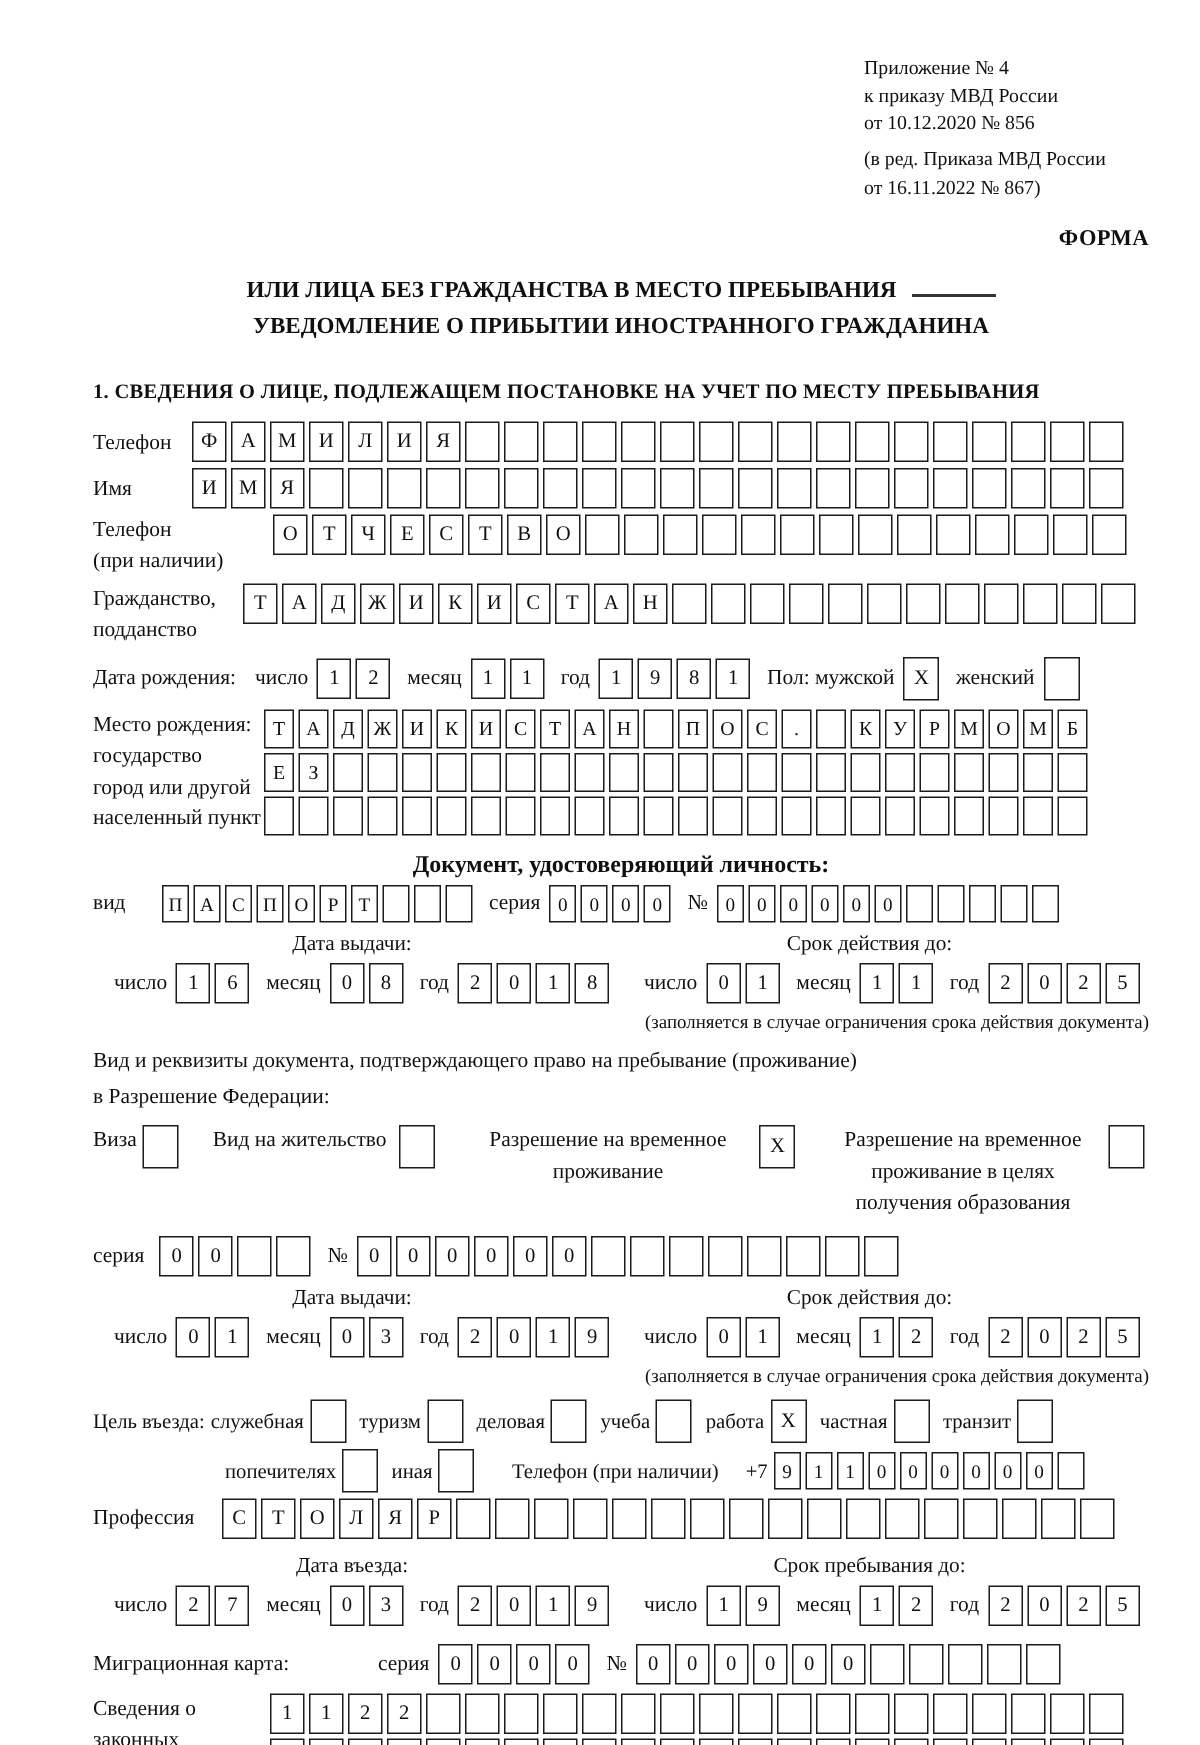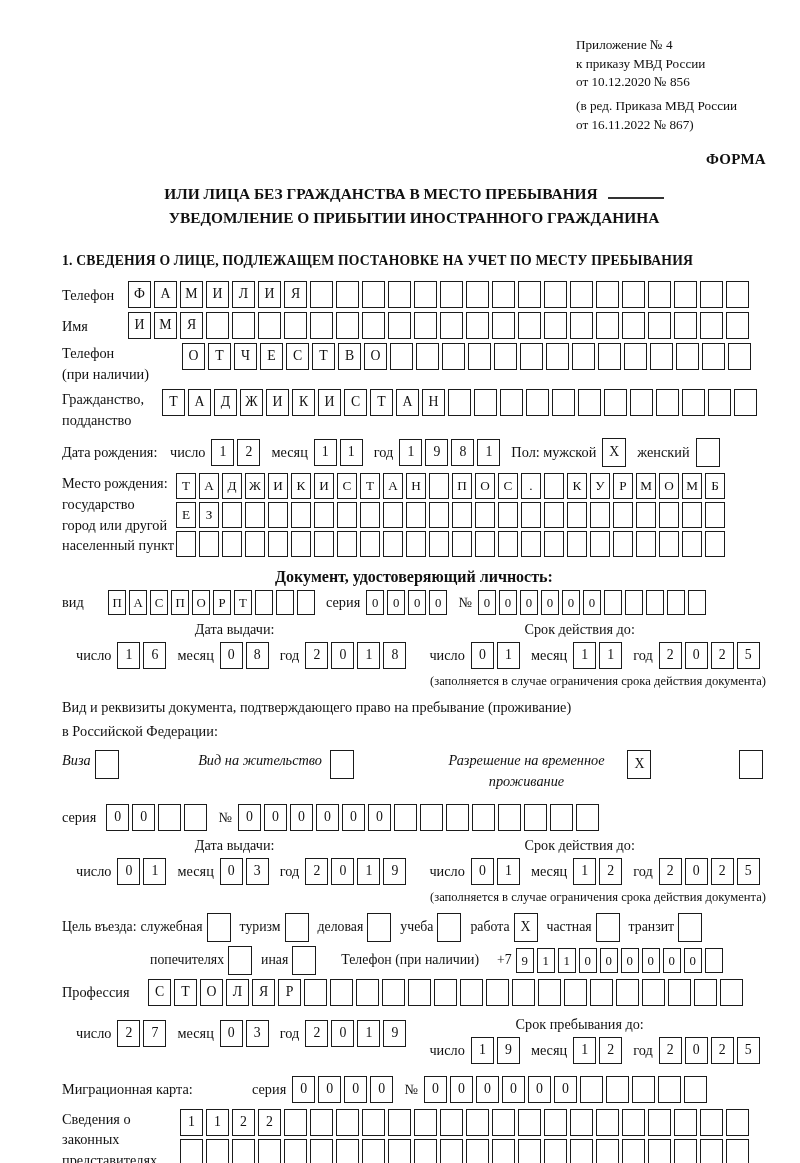--- a/index.html
+++ b/index.html
@@ -24,21 +24,21 @@
   .stack > .cells{display:block;margin-bottom:3px;}
   .center-b{text-align:center;font-weight:bold;font-size:16px;margin:8px 0 4px 0;}
   .twocol{display:flex;margin-top:6px;margin-left:14px;}
   .col-l{width:46%;}
   .col-r{width:54%;}
   .dhead{text-align:center;font-size:14.2px;margin-bottom:3px;}
   .note{text-align:right;font-size:12.6px;margin:1px 0 6px 0;}
   .ptext{margin:8px 0 2px 0;line-height:1.5;}
   .optrow{margin-top:8px;justify-content:space-between;}
   .opt{display:flex;align-items:flex-start;flex:none;}
-  .optlbl{display:inline-block;line-height:1.45;font-style:italic;}
+  .optlbl{display:inline-block;line-height:1.45;}
   .optlbl.c{text-align:center;}
   .opt .cells{margin-left:8px;margin-top:0;}
   .purp{font-size:13.8px;}
   .purp .sublbl{margin:0 4px;}
   .purp .cells{margin-right:2px;}
 </style>
 </head>
 <body>
 
 <div class="page">
@@ -144,36 +144,37 @@
         <span class="sublbl">месяц</span>
         <span class="cells"><span class="cell">1</span><span class="cell">1</span></span>
         <span class="sublbl">год</span>
         <span class="cells"><span class="cell">2</span><span class="cell">0</span><span class="cell">2</span><span class="cell">5</span></span>
       </div>
     </div>
   </div>
   <div class="note">(заполняется в случае ограничения срока действия документа)</div>
 
   <div class="ptext">Вид и реквизиты документа, подтверждающего право на пребывание (проживание)</div>
-  <div class="ptext" style="margin-top:2px">в Российской Федерации:</div>
+  <div class="ptext" style="margin-top:2px">в Разрешение Федерации:</div>
 
   <div class="frow top optrow">
     <span class="opt">
       <span class="optlbl">Виза</span>
       <span class="cells chk" style="margin-left:4px"><span class="cell"></span></span>
     </span>
     <span class="opt">
       <span class="optlbl">Вид на жительство</span>
       <span class="cells chk"><span class="cell"></span></span>
     </span>
     <span class="opt">
       <span class="optlbl c" style="width:186px">Разрешение на временное проживание</span>
       <span class="cells chk"><span class="cell">X</span></span>
     </span>
     <span class="opt">
+      <span class="optlbl c" style="width:178px">Разрешение на временное проживание в целях получения образования</span>
       <span class="cells chk"><span class="cell"></span></span>
     </span>
   </div>
 
   <div class="frow" style="margin-top:12px">
     <span class="lbl">серия</span>
     <span class="cells" style="margin-left:10px"><span class="cell">0</span><span class="cell">0</span><span class="cell"></span><span class="cell"></span></span>
     <span class="sublbl">№</span>
     <span class="cells"><span class="cell">0</span><span class="cell">0</span><span class="cell">0</span><span class="cell">0</span><span class="cell">0</span><span class="cell">0</span><span class="cell"></span><span class="cell"></span><span class="cell"></span><span class="cell"></span><span class="cell"></span><span class="cell"></span><span class="cell"></span><span class="cell"></span></span>
   </div>
@@ -232,20 +233,21 @@
     <span class="cells sm"><span class="cell">9</span><span class="cell">1</span><span class="cell">1</span><span class="cell">0</span><span class="cell">0</span><span class="cell">0</span><span class="cell">0</span><span class="cell">0</span><span class="cell">0</span><span class="cell"></span></span>
   </div>
 
   <div class="frow">
     <span class="lbl" style="width:86px">Профессия</span>
     <span class="cells"><span class="cell">С</span><span class="cell">Т</span><span class="cell">О</span><span class="cell">Л</span><span class="cell">Я</span><span class="cell">Р</span><span class="cell"></span><span class="cell"></span><span class="cell"></span><span class="cell"></span><span class="cell"></span><span class="cell"></span><span class="cell"></span><span class="cell"></span><span class="cell"></span><span class="cell"></span><span class="cell"></span><span class="cell"></span><span class="cell"></span><span class="cell"></span><span class="cell"></span><span class="cell"></span><span class="cell"></span></span>
   </div>
 
   <div class="twocol" style="margin-top:10px">
     <div class="col-l">
+      <div class="dhead">Дата въезда:</div>
       <div class="frow">
         <span class="sublbl" style="margin-left:0">число</span>
         <span class="cells"><span class="cell">2</span><span class="cell">7</span></span>
         <span class="sublbl">месяц</span>
         <span class="cells"><span class="cell">0</span><span class="cell">3</span></span>
         <span class="sublbl">год</span>
         <span class="cells"><span class="cell">2</span><span class="cell">0</span><span class="cell">1</span><span class="cell">9</span></span>
       </div>
     </div>
     <div class="col-r">

